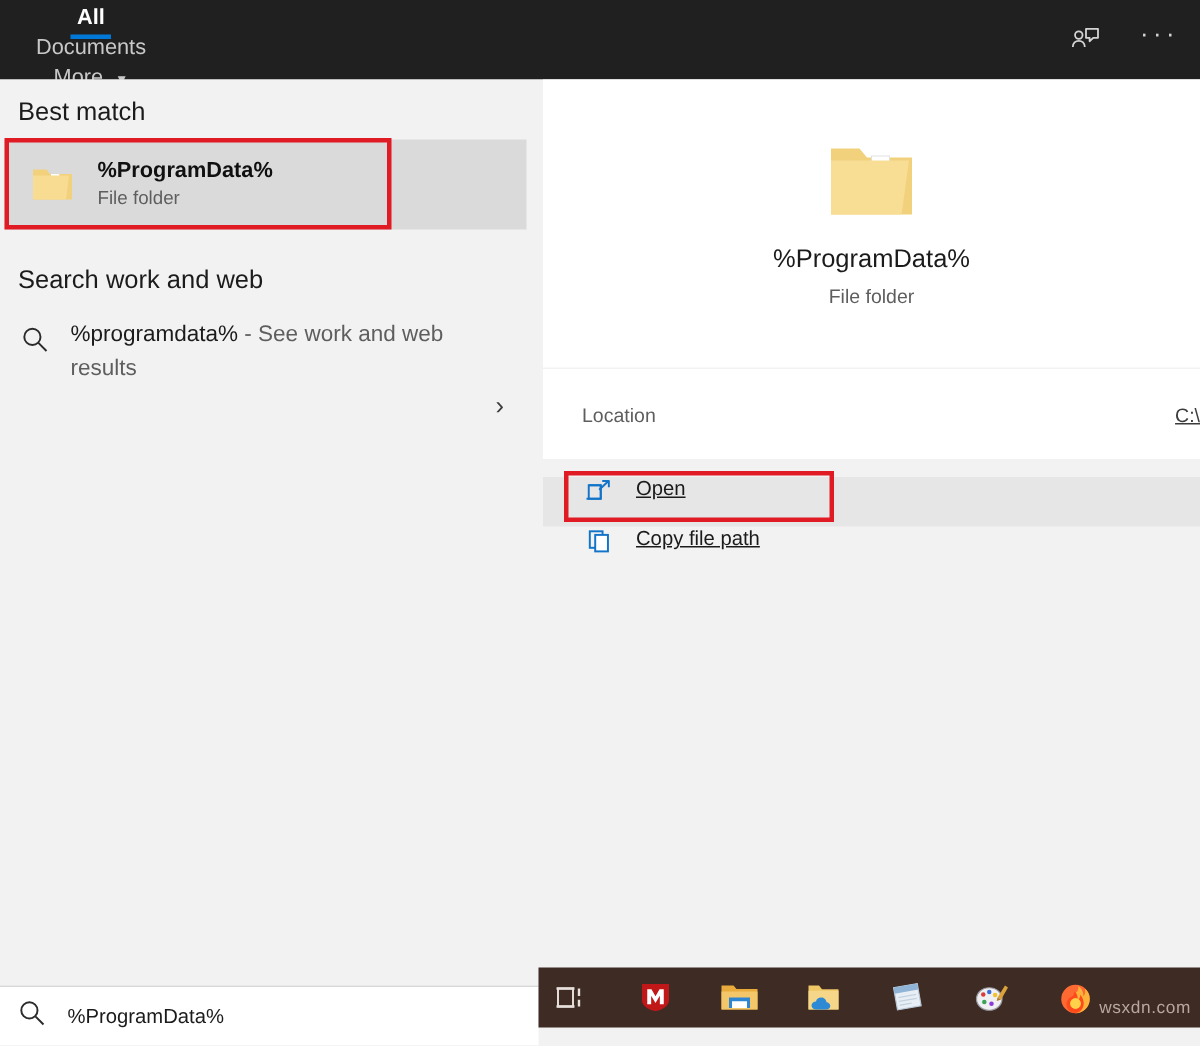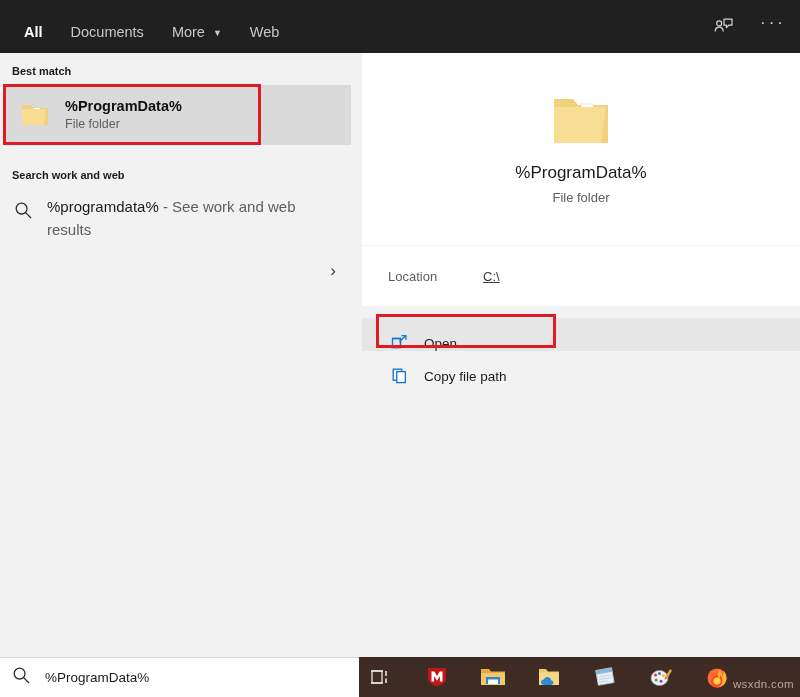--- a/index.html
+++ b/index.html
@@ -8,21 +8,21 @@
     font-family:"Liberation Sans", sans-serif;
     overflow:hidden; background:#f2f2f2;
   }
   #root { position:relative; width:800px; height:697px; }
 
   
   .tabbar {
     position:absolute; left:0; top:0; width:800px; height:53px;
     background:#202020;
   }
-  .tabs { position:absolute; left:10px; top:0; height:53px; display:flex; align-items:flex-end; }
+  .tabs { position:absolute; left:10px; top:0; height:53px; display:flex; align-items:center;flex-direction:column; }
   .tab {
     position:relative; height:42px; display:flex; align-items:center;
     padding:0 14px; color:#c8c8c8; font-size:14.5px; cursor:default;
     margin-top:4px;
   }
   .tab.active { color:#ffffff; font-weight:bold; }
   .tab .underline {
     position:absolute; left:10px; right:10px; bottom:-6px; height:3px;
     background:#0078d7;
   }
@@ -33,21 +33,21 @@
   .topright { position:absolute; right:14px; top:0; height:53px; display:flex; align-items:center; gap:26px; }
   .ticon { color:#d4d4d4; display:flex; align-items:center; justify-content:center; }
   .dots { letter-spacing:3px; font-size:17px; color:#d4d4d4; transform:translateY(-4px); }
 
   
   .leftpane {
     position:absolute; left:0; top:53px; width:362px; height:604px;
     background:#f2f2f2;
   }
   .section-header {
-    font-size:11px; font-weight:bold; color:#1b1b1b;
+    font-size:17px; font-weight:normal; color:#1b1b1b;
     padding:12px 0 8px 12px;
   }
   .best-row {
     position:relative; margin-left:3px; width:348px; height:60px;
     background:#dadada; display:flex; align-items:center; padding-left:17px;
   }
   .folder-sm { width:30px; height:26px; position:relative; flex:none; margin-right:15px; }
   .best-text { display:flex; flex-direction:column; justify-content:center; }
   .best-title { font-size:14.5px; color:#101010; font-weight:bold; line-height:1.25; }
   .best-sub { font-size:12.5px; color:#5e5e5e; line-height:1.45; }
@@ -68,44 +68,44 @@
     position:absolute; left:0; top:0; width:438px; height:192px;
     background:#ffffff; display:flex; flex-direction:column;
     align-items:center; justify-content:center;
   }
   .folder-lg { width:62px; height:54px; position:relative; margin-bottom:16px; }
   .prev-title { font-size:17px; color:#1b1b1b; margin-bottom:7px; }
   .prev-sub { font-size:13px; color:#5e5e5e; }
 
   .location-card {
     position:absolute; left:0; top:193px; width:438px; height:60px;
-    background:#ffffff; display:flex; align-items:center;
+    background:#ffffff; display:flex; align-items:center;justify-content:space-between;
   }
   .loc-label { font-size:13px; color:#5e5e5e; margin-left:26px; width:95px; }
   .loc-link { font-size:13px; color:#3c3c3c; text-decoration:underline; }
 
   .actions { position:absolute; left:0; top:265px; width:438px; }
   .action-row {
-    position:relative; height:33px; display:flex; align-items:flex-end;
-    padding-left:28px; font-size:13.5px; color:#1b1b1b;
+    position:relative; height:33px; display:flex; align-items:flex-start;
+    padding-left:28px; font-size:13.5px; color:#1b1b1b;text-decoration:underline;
   }
   .action-row.hover { background:#e6e6e6; }
   .act-icon { width:18px; height:18px; flex:none; margin-right:16px; display:flex; align-items:center; justify-content:center; }
 
   
   .searchbox {
     position:absolute; left:0; bottom:0; width:359px; height:40px;
     background:#ffffff; border-top:1px solid #d8d8d8;
     display:flex; align-items:center; padding-left:12px;
   }
   .searchbox .magnifier { margin:0 14px 0 0; }
   .search-value { font-size:13.5px; color:#1b1b1b; }
 
   .taskbar {
-    position:absolute; left:359px; bottom:0; width:441px; height:40px;
+    position:absolute; left:359px; bottom:12px; width:441px; height:40px;
     background:#3d2b24; display:flex; align-items:center;
   }
   .tb-item { width:44px; height:40px; display:flex; align-items:center; justify-content:center; flex:none; }
   .watermark {
     position:absolute; right:6px; bottom:7px;
     font-size:11.5px; color:#b8a79f; letter-spacing:.4px;
   }
 </style>
 </head>
 <body>

